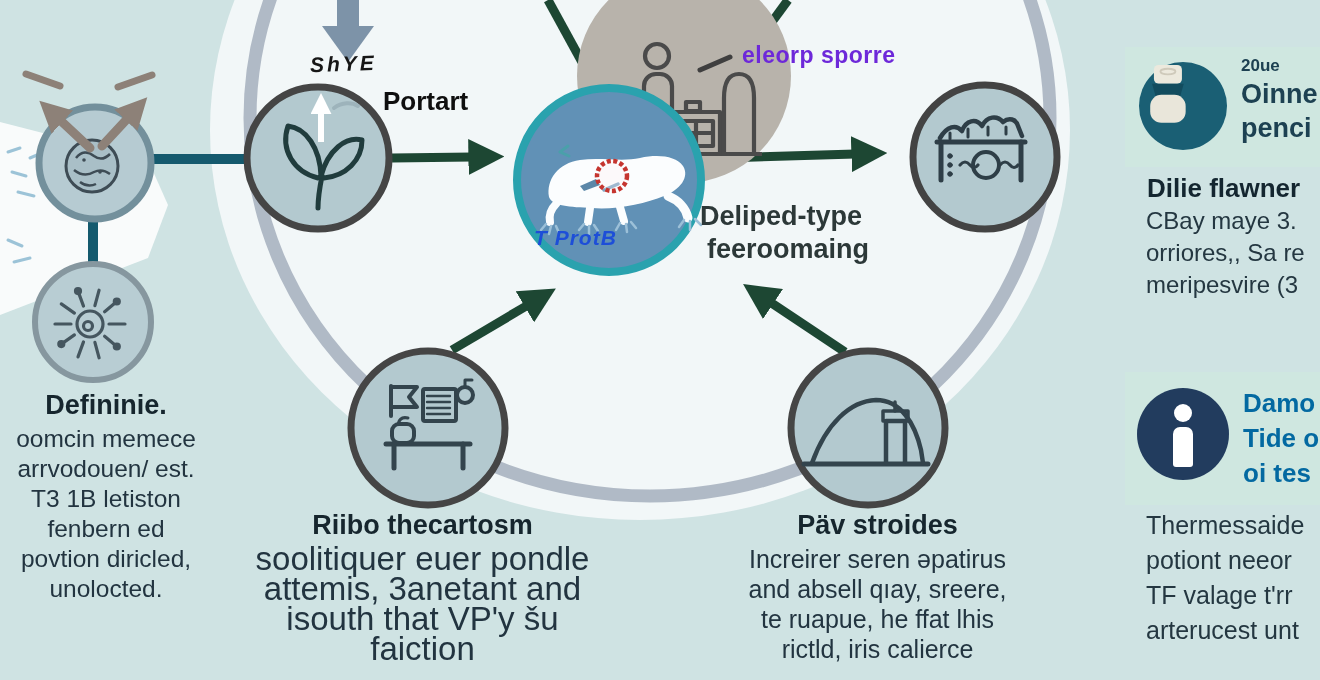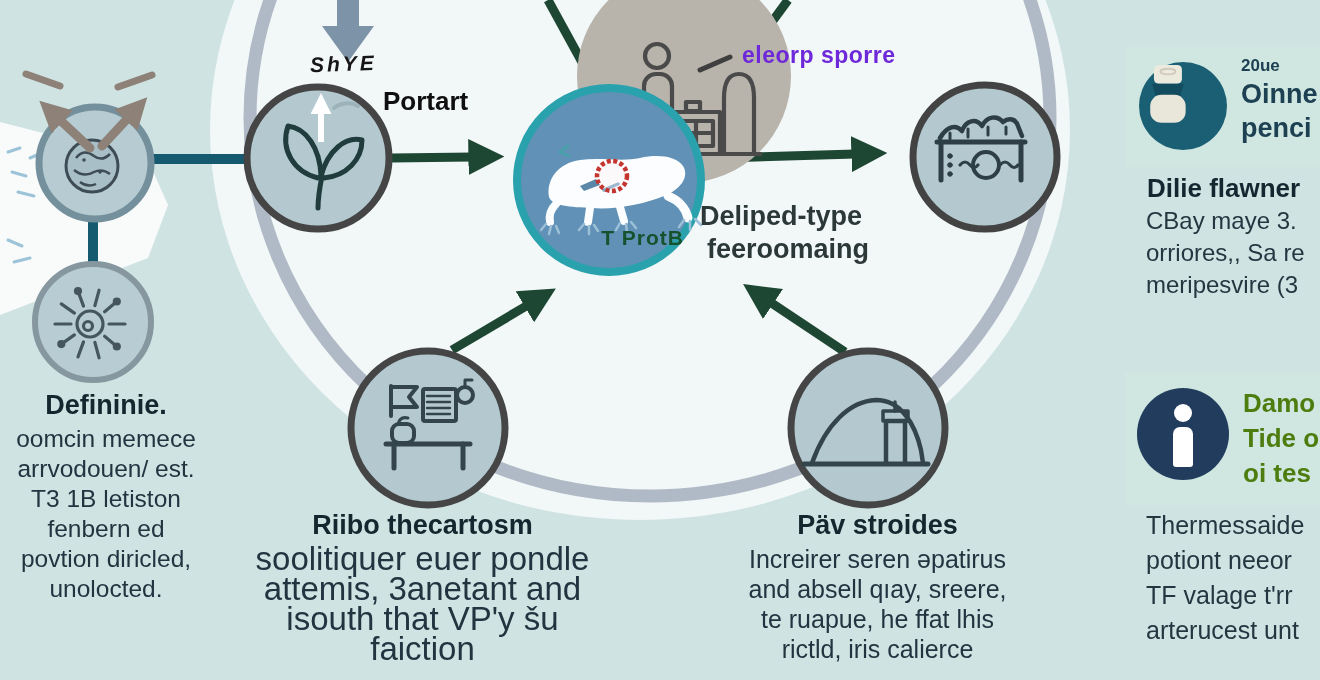--- a/index.html
+++ b/index.html
@@ -6,22 +6,22 @@
   .stage{
     position:relative;width:1320px;height:680px;overflow:hidden;
     background:#cfe3e3;font-family:"Liberation Sans",sans-serif;
   }
   .stage svg{position:absolute;left:0;top:0;}
   .lbl{position:absolute;color:#22333b;white-space:nowrap;}
   #lbl-shye{left:310px;top:52px;font-size:21px;font-weight:bold;font-style:italic;
     letter-spacing:3px;color:#161616;transform:rotate(-2deg);}
   #lbl-portart{left:383px;top:86px;font-size:26px;font-weight:bold;color:#0f0f0f;}
   #lbl-eleorp{left:742px;top:42px;font-size:23px;font-weight:600;color:#6d28d9;letter-spacing:.5px;}
-  #lbl-center{left:534px;top:226px;width:150px;text-align:right;font-size:21px;
-    font-weight:bold;color:#14532d;letter-spacing:1px;}
+  #lbl-center{left:534px;top:226px;width:150px;text-align:left;font-size:21px;
+    font-weight:bold;font-style:italic;color:#1d4ed8;letter-spacing:1px;}
   #lbl-caption{left:700px;top:200px;font-size:27px;font-weight:600;color:#2c3838;line-height:33px;}
   #lbl-caption span{display:block;}
   #lbl-caption span:last-child{margin-left:7px;text-align:center;}
 
   .tblock{position:absolute;text-align:center;color:#223440;}
   .tblock .hd{font-size:27px;font-weight:bold;color:#16262e;margin-bottom:3px;}
   .tblock .ln{font-size:24.5px;line-height:30px;}
   #b-left{left:-34px;top:390px;width:280px;}
   #b-mid{left:240px;top:510px;width:365px;}
   #b-mid .ln{font-size:33px;}
@@ -30,21 +30,21 @@
 
   .panel{position:absolute;background:#cfe7e0;}
   #p1{left:1125px;top:47px;width:200px;height:120px;}
   #p2{left:1125px;top:372px;width:200px;height:133px;}
   .pcircle{position:absolute;border-radius:50%;display:flex;align-items:center;justify-content:center;}
   #p1 .pcircle{left:14px;top:15px;width:88px;height:88px;background:#1a5f74;}
   #p2 .pcircle{left:12px;top:16px;width:92px;height:92px;background:#223c5e;}
   .ptext{position:absolute;left:116px;top:8px;color:#1d4152;}
   .ptag{font-size:17px;font-weight:bold;line-height:22px;}
   .pbig{font-size:27px;font-weight:bold;line-height:34px;}
-  #p2 .ptext{left:118px;top:14px;color:#4d7c0f;}
+  #p2 .ptext{left:118px;top:14px;color:#0369a1;}
   #p2 .pbig{font-size:26px;line-height:35px;}
   .sidehead{position:absolute;left:1147px;font-size:26px;font-weight:bold;color:#142630;white-space:nowrap;}
   #p1-heading{top:173px;text-align:right;}
   .sidebody{position:absolute;left:1146px;font-size:24px;color:#243741;line-height:32px;white-space:nowrap;}
   #p1-body{top:205px;}
   #p2-body{top:508px;font-size:25px;line-height:35px;}
   .idot{position:absolute;left:50%;transform:translateX(-50%);top:16px;width:18px;height:18px;
     border-radius:50%;background:#fff;}
   .istem{position:absolute;left:50%;transform:translateX(-50%);top:39px;width:20px;height:40px;
     background:#fff;border-radius:7px 7px 3px 3px;}

